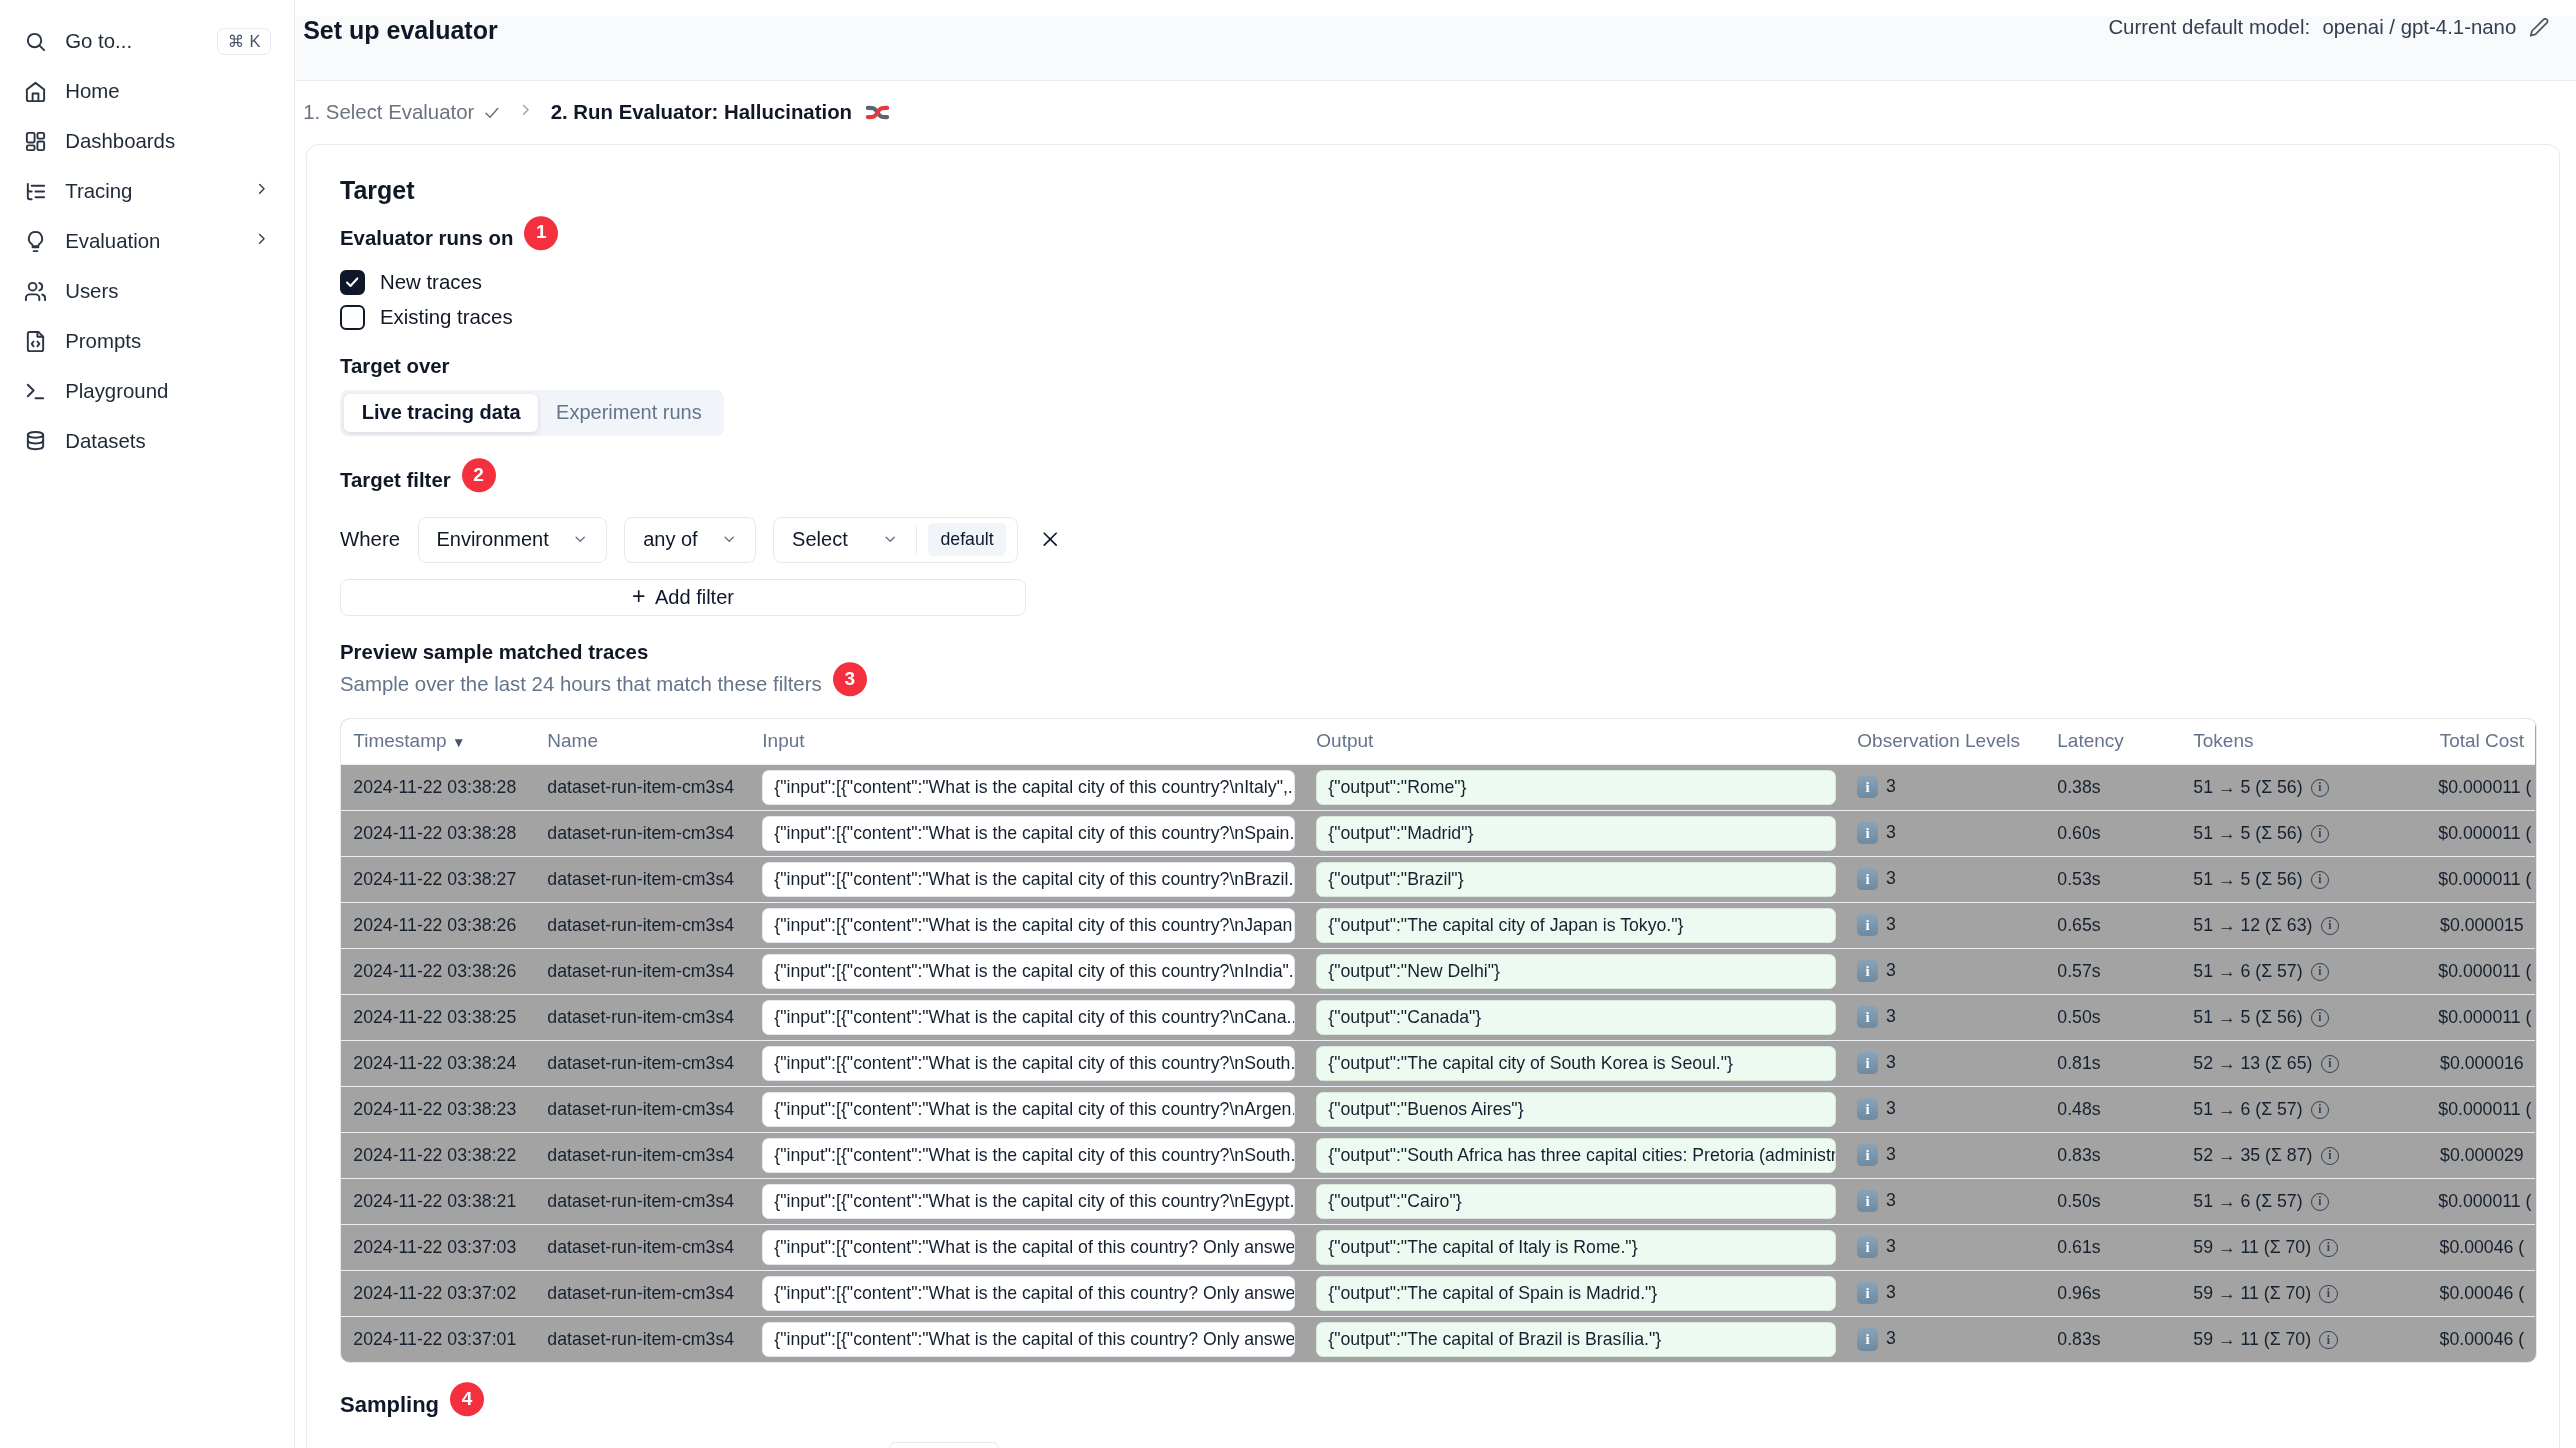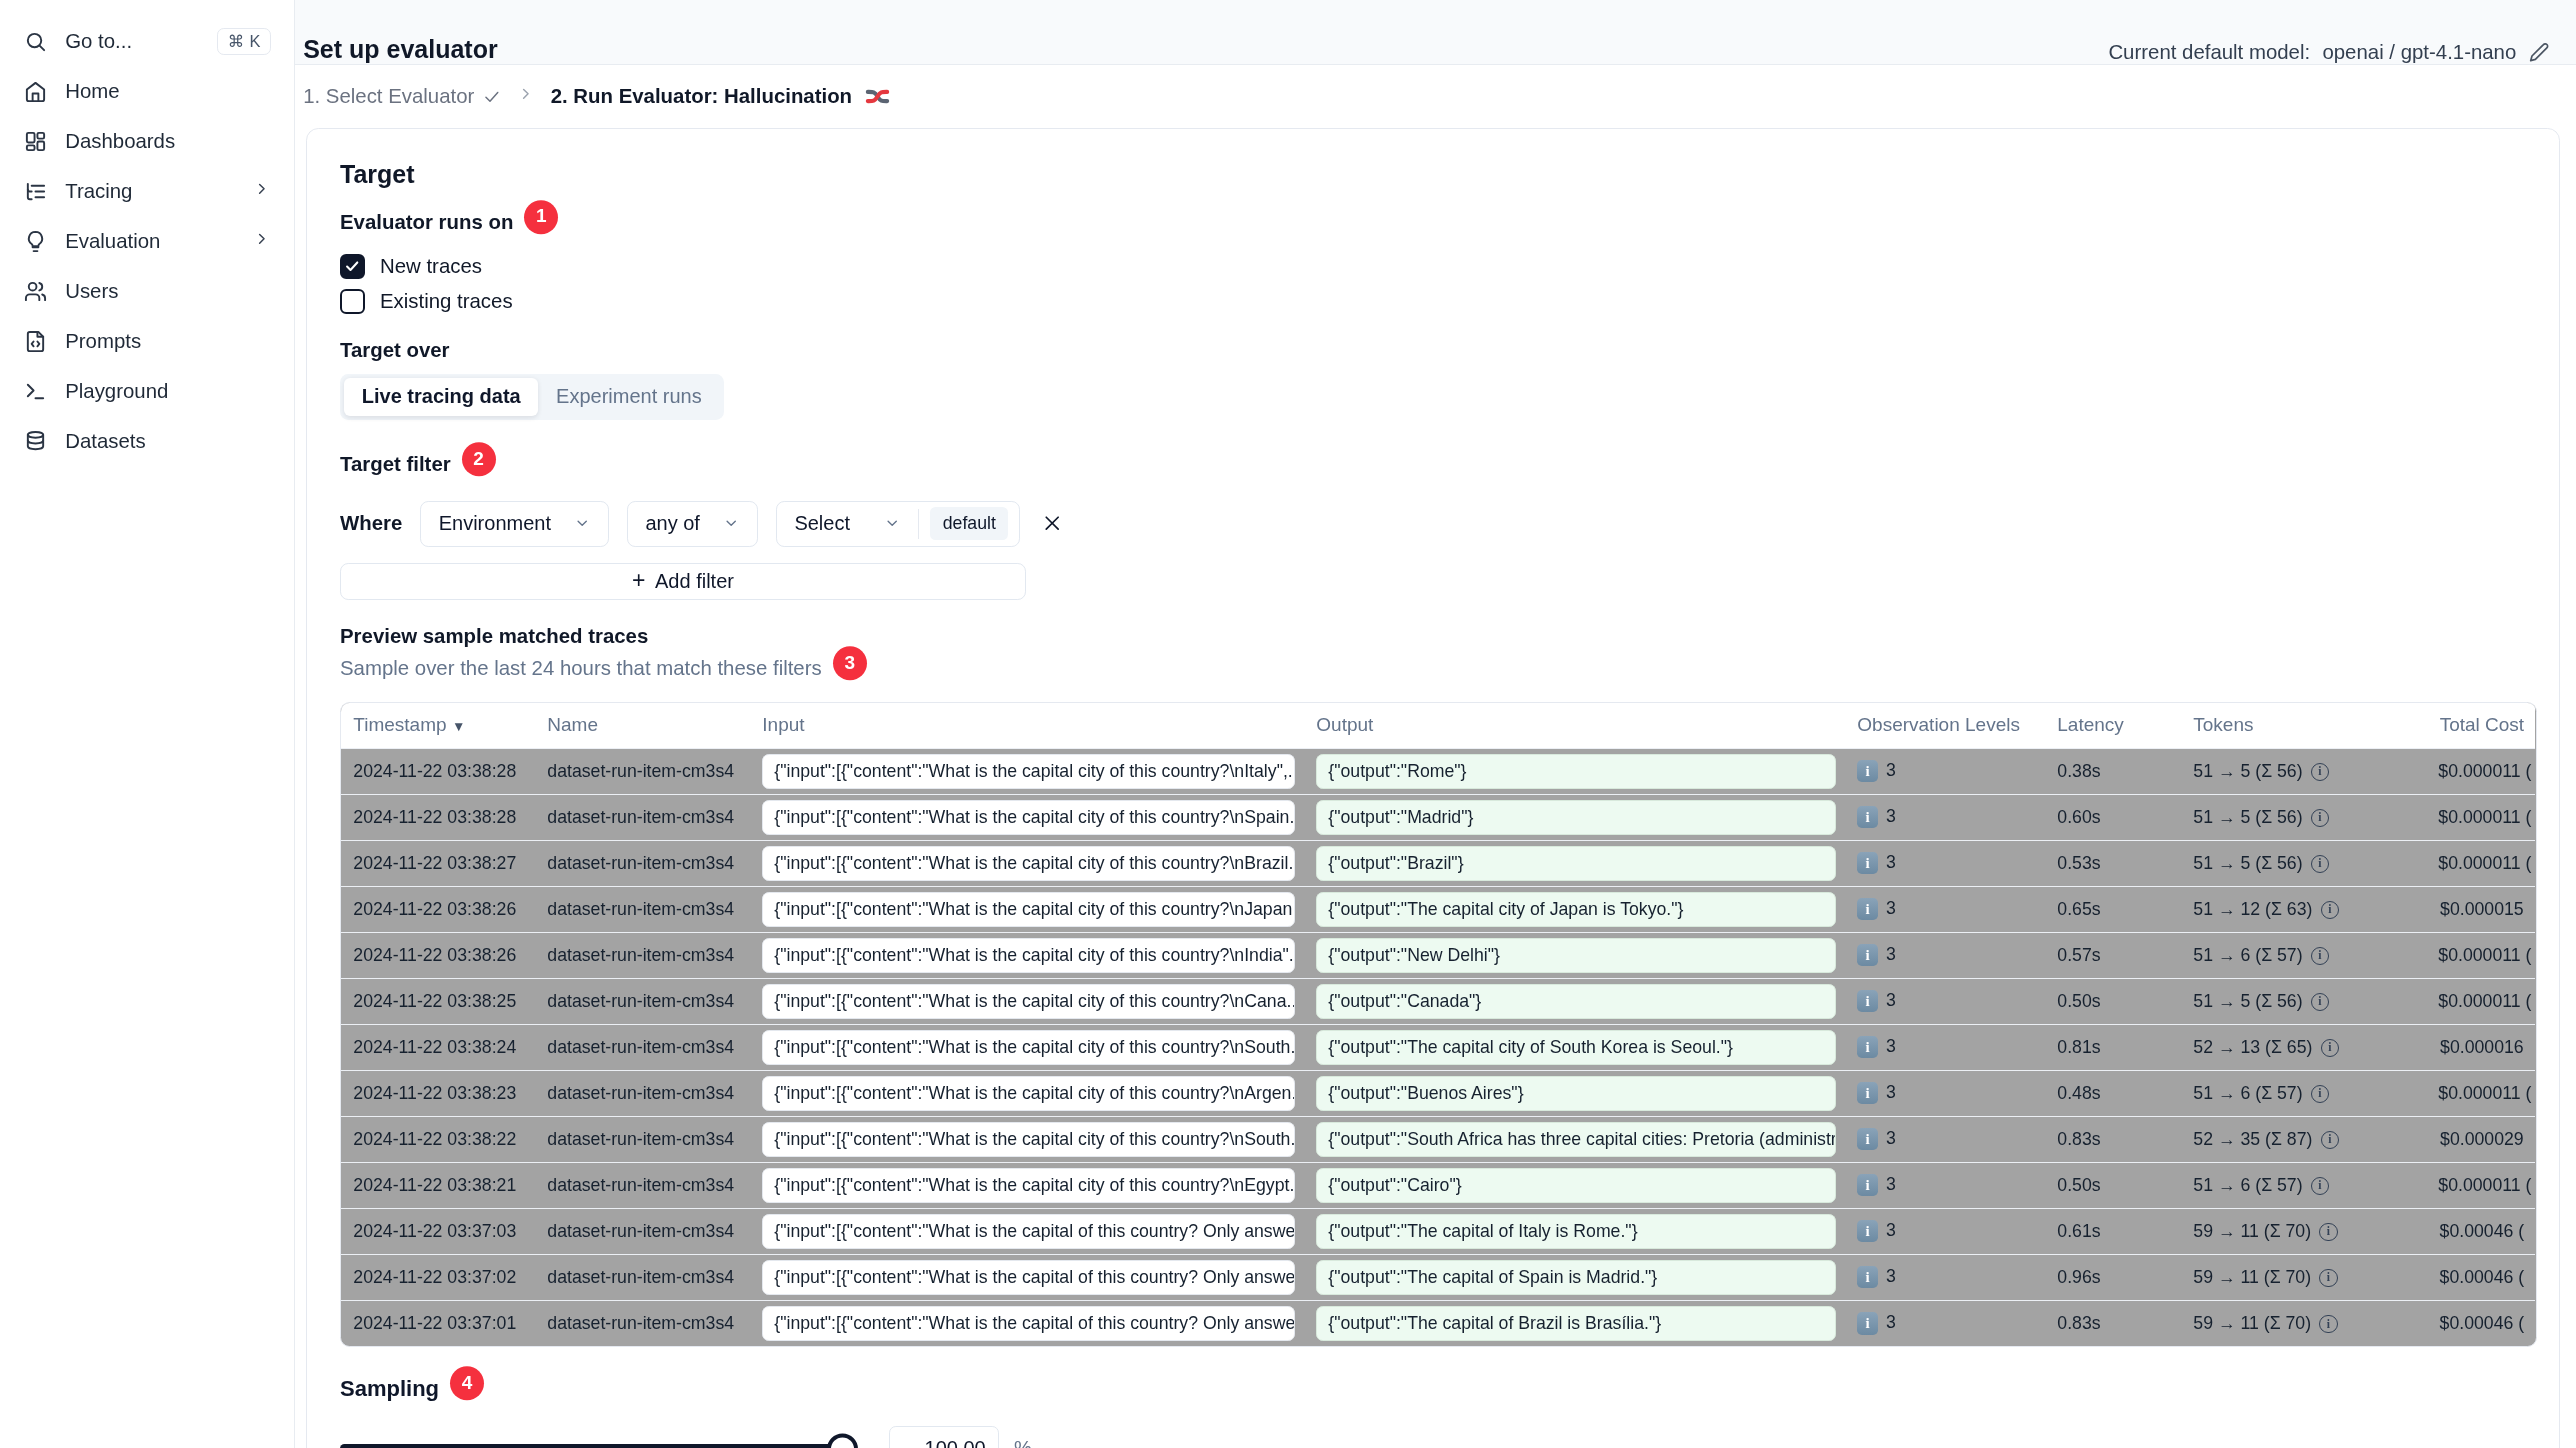--- a/index.html
+++ b/index.html
@@ -15,21 +15,21 @@
   .side-item .ico svg { width:23px; height:23px; }
   .side-item .chev { margin-left:auto; color:#374151; }
   .side-item .chev svg { width:17.7px; height:17.7px; }
   .goto-label { color:#1f2937; }
   .kbd { margin-left:auto; display:inline-flex; gap:5.5px; align-items:center;
     border:1.4px solid #e5e9f0; border-radius:6.8px; padding:3.4px 9.5px; font-size:16.4px; color:#475569; background:#fff; }
 
   
   .main { flex:1; display:flex; flex-direction:column; min-width:0; }
   .topbar { height:65px; flex:0 0 65px; background:#f8fafc; border-bottom:1.4px solid #e8ecf1;
-    display:flex; align-items:flex-end; justify-content:space-between; padding:0 27px 0 8.2px; }
+    display:flex; align-items:flex-start; justify-content:space-between; padding:0 27px 0 8.2px;margin-top:16px; }
   .topbar-title { font-size:25px; font-weight:700; color:#101828; }
   .model-info { display:flex; align-items:center; gap:12.3px; font-size:20.4px; color:#333f50; }
   .model-info svg { width:20.4px; height:20.4px; color:#4b5563; }
 
   .breadcrumb { height:63px; flex:0 0 63px; display:flex; align-items:center; gap:16.4px;
     padding:0 8.2px; font-size:20.4px; background:#fff; }
   .bc-step1 { display:flex; align-items:center; gap:8.2px; color:#6b7280; cursor:pointer; }
   .bc-step1 svg { width:17.7px; height:17.7px; color:#6b7280; }
   .bc-sep svg { width:17.7px; height:17.7px; color:#9ca3af; }
   .bc-step2 { display:flex; align-items:center; gap:11px; font-weight:700; color:#101828; cursor:pointer; }
@@ -53,21 +53,21 @@
   .cb.checked { background:#0f172a; border-color:#0f172a; }
   .cb svg { width:16.4px; height:16.4px; color:#fff; }
 
   .target-data-lbl { margin-top:23px; }
   .segmented { display:inline-flex; margin-top:11px; background:#f1f5f9; border-radius:8.2px; padding:4.1px; }
   .seg-tab { font-size:20px; padding:7.5px 17.7px; border-radius:6.1px; color:#64748b; cursor:pointer; white-space:nowrap; }
   .seg-tab.active { background:#fff; color:#0f172a; font-weight:600; box-shadow:0 1.4px 5.5px rgba(15,23,42,.10); }
 
   .target-filter-lbl { margin-top:29px; }
   .filter-row { display:flex; align-items:center; gap:17.7px; margin-top:17.7px; height:46px; }
-  .where { font-size:20.4px; color:#101828;font-weight:bold; }
+  .where { font-size:20.4px; color:#101828; }
   .select-box { display:inline-flex; align-items:center; gap:23px; height:46px; padding:0 17.7px;
     border:1.4px solid #e2e8f0; border-radius:8.2px; font-size:20px; color:#0f172a; background:#fff; cursor:pointer; }
   .select-box svg { width:16.4px; height:16.4px; color:#64748b; }
   .select-combo { display:inline-flex; align-items:center; height:46px; border:1.4px solid #e2e8f0;
     border-radius:8.2px; background:#fff; cursor:pointer; }
   .select-combo .sel-part { display:inline-flex; align-items:center; gap:34px; padding:0 17.7px; font-size:20px; }
   .select-combo .sel-part svg { width:16.4px; height:16.4px; color:#64748b; }
   .combo-divider { width:1.4px; height:30px; background:#e5e9f0; }
   .chip { margin:0 11px; background:#f1f5f9; border-radius:5.5px; padding:6.1px 12.3px; font-size:17.7px; color:#0f172a; white-space:nowrap; }
   .x-btn { background:none; border:none; cursor:pointer; padding:4.1px; display:flex; }

